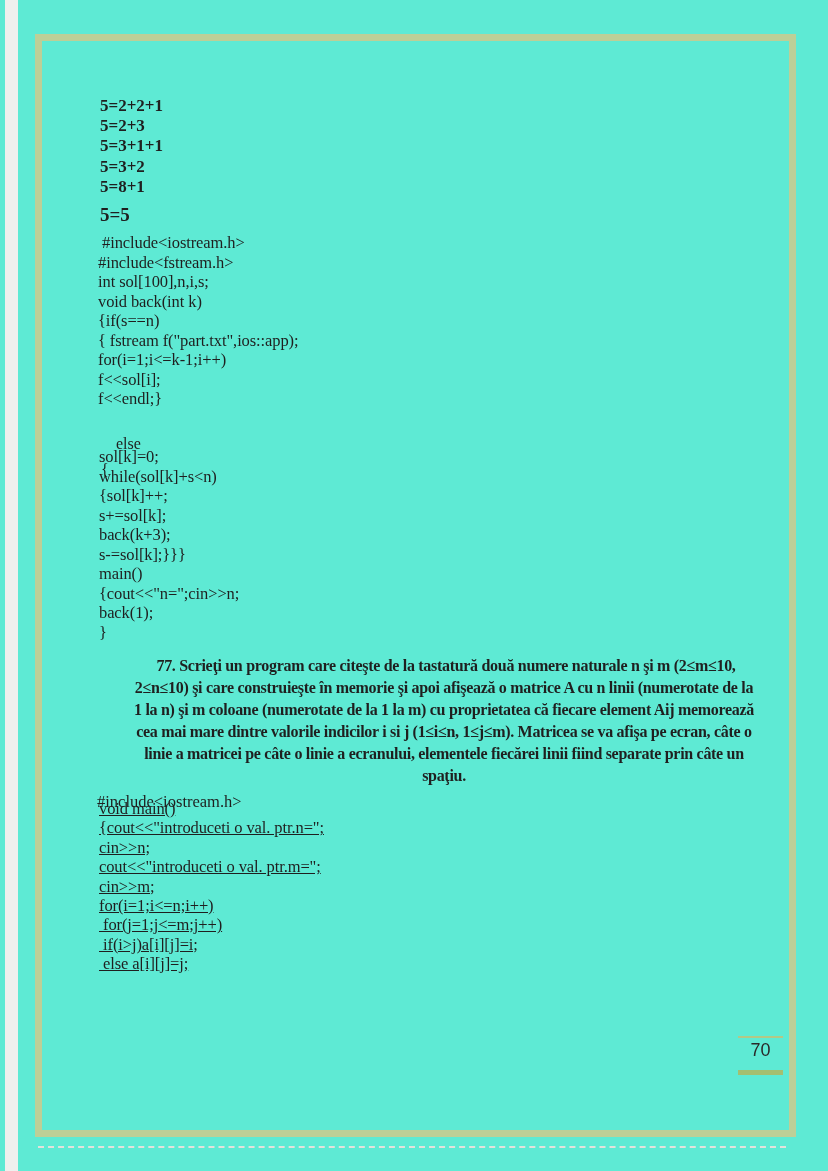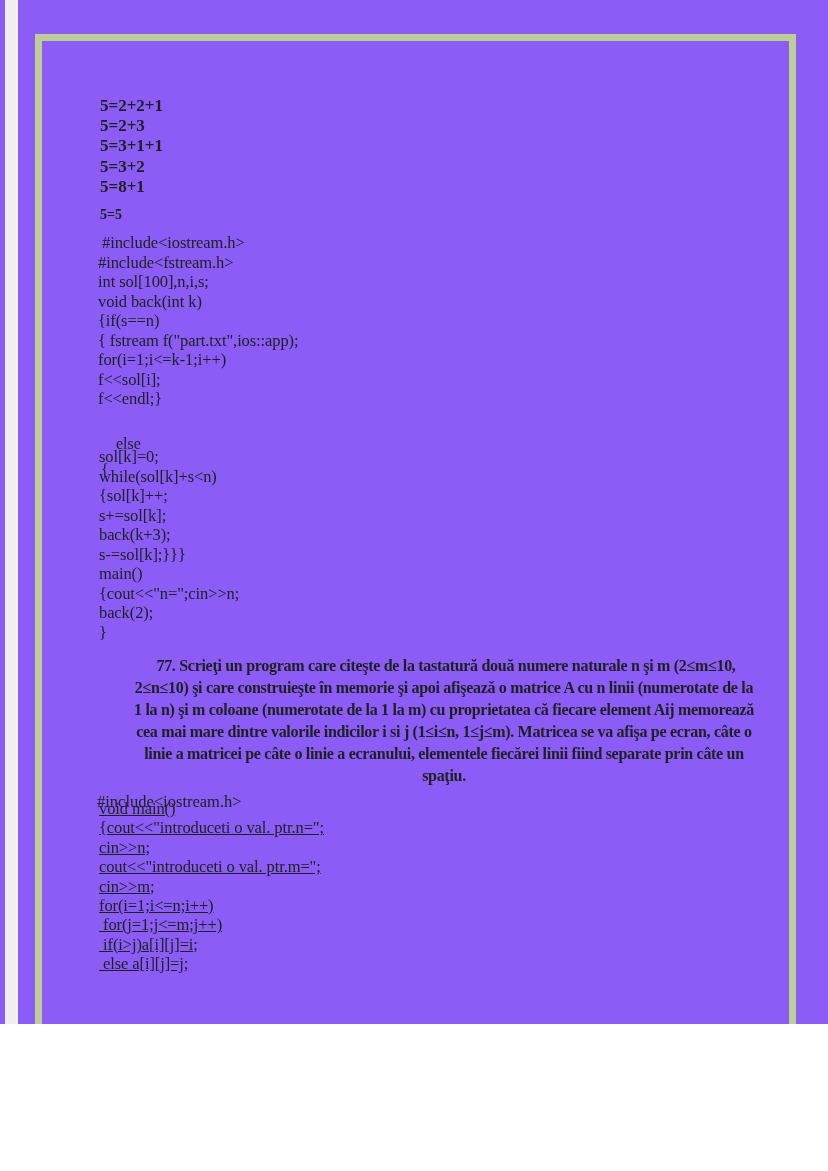--- a/index.html
+++ b/index.html
@@ -1,27 +1,27 @@
 <!DOCTYPE html>
 <html><head>
 <meta charset="utf-8">
 <style>
   html,body{margin:0;padding:0;background:#ffffff;}
   .canvas{
-    position:relative;width:828px;height:1024px;background:#8b5cf6;
+    position:relative;width:828px;height:1171px;background:#5eead4;
     overflow:hidden;font-family:"Liberation Serif",serif;color:#1f1f1f;
   }
   .edge-strip{position:absolute;left:5px;top:0;width:13px;height:100%;background:#f0f0ee;}
   .frame{
     position:absolute;left:35px;top:34px;width:747px;height:1089px;
     border:7px solid #bdcf97;background:transparent;
   }
   .scan-dash{position:absolute;left:38px;top:1146px;width:748px;border-top:2px dashed #e2e2db;}
   .math{position:absolute;left:100px;top:96px;font-weight:bold;font-size:17px;line-height:20.2px;white-space:pre;}
-  .math-final{position:absolute;left:100px;top:205px;font-weight:bold;font-size:14px;line-height:20px;white-space:pre;}
+  .math-final{position:absolute;left:100px;top:205px;font-weight:bold;font-size:19px;line-height:20px;white-space:pre;}
   .code{position:absolute;font-size:16.5px;line-height:19.5px;white-space:pre;letter-spacing:-0.1px;}
   .code1a{left:98px;top:233px;}
   .else-group{position:absolute;left:100px;top:418px;font-size:16px;line-height:17px;white-space:pre;}
   .else-group .brace{display:block;margin-top:-8px;margin-left:1px;}
   .code1b{left:99px;top:447px;}
   .problem{
     position:absolute;left:97px;top:655px;width:694px;
     font-weight:bold;font-size:16px;line-height:22px;letter-spacing:-0.3px;white-space:pre;text-align:center;
   }
   .problem .pline:first-child{padding-left:4px;}
@@ -52,21 +52,21 @@
 
   <div class="math-final">5=5</div>
 
   <div class="code code1a"><div class="cl"> #include&lt;iostream.h&gt;</div><div class="cl">#include&lt;fstream.h&gt;</div><div class="cl">int sol[100],n,i,s;</div><div class="cl">void back(int k)</div><div class="cl">{if(s==n)</div><div class="cl">{ fstream f("part.txt",ios::app);</div><div class="cl">for(i=1;i&lt;=k-1;i++)</div><div class="cl">f&lt;&lt;sol[i];</div><div class="cl">f&lt;&lt;endl;}</div></div>
 
   <div class="else-group">
     <span>else</span>
     <span class="brace">{</span>
   </div>
 
-  <div class="code code1b"><div class="cl">sol[k]=0;</div><div class="cl">while(sol[k]+s&lt;n)</div><div class="cl">{sol[k]++;</div><div class="cl">s+=sol[k];</div><div class="cl">back(k+3);</div><div class="cl">s-=sol[k];}}}</div><div class="cl">main()</div><div class="cl">{cout&lt;&lt;"n=";cin&gt;&gt;n;</div><div class="cl">back(2);</div><div class="cl">}</div></div>
+  <div class="code code1b"><div class="cl">sol[k]=0;</div><div class="cl">while(sol[k]+s&lt;n)</div><div class="cl">{sol[k]++;</div><div class="cl">s+=sol[k];</div><div class="cl">back(k+3);</div><div class="cl">s-=sol[k];}}}</div><div class="cl">main()</div><div class="cl">{cout&lt;&lt;"n=";cin&gt;&gt;n;</div><div class="cl">back(1);</div><div class="cl">}</div></div>
 
   <div class="problem"><div class="cl pline">77. Scrieţi un program care citeşte de la tastatură două numere naturale n şi m (2≤m≤10,</div><div class="cl pline">2≤n≤10) şi care construieşte în memorie şi apoi afişează o matrice A cu n linii (numerotate de la</div><div class="cl pline">1 la n) şi m coloane (numerotate de la 1 la m) cu proprietatea că fiecare element Aij memorează</div><div class="cl pline">cea mai mare dintre valorile indicilor i si j (1≤i≤n, 1≤j≤m). Matricea se va afişa pe ecran, câte o</div><div class="cl pline">linie a matricei pe câte o linie a ecranului, elementele fiecărei linii fiind separate prin câte un</div><div class="cl pline">spaţiu.</div></div>
 
   <div class="code2-include">#include&lt;iostream.h&gt;</div>
 
 
   <div class="code code2"><div class="cl">void main()</div><div class="cl">{cout&lt;&lt;"introduceti o val. ptr.n=";</div><div class="cl">cin&gt;&gt;n;</div><div class="cl">cout&lt;&lt;"introduceti o val. ptr.m=";</div><div class="cl">cin&gt;&gt;m;</div><div class="cl">for(i=1;i&lt;=n;i++)</div><div class="cl"> for(j=1;j&lt;=m;j++)</div><div class="cl"> if(i&gt;j)a[i][j]=i;</div><div class="cl"> else a[i][j]=j;</div></div>
 
   <div class="pagenum-rule-top" style="background-color: rgb(179, 200, 135);"></div>
   <div class="pagenum">70</div>

